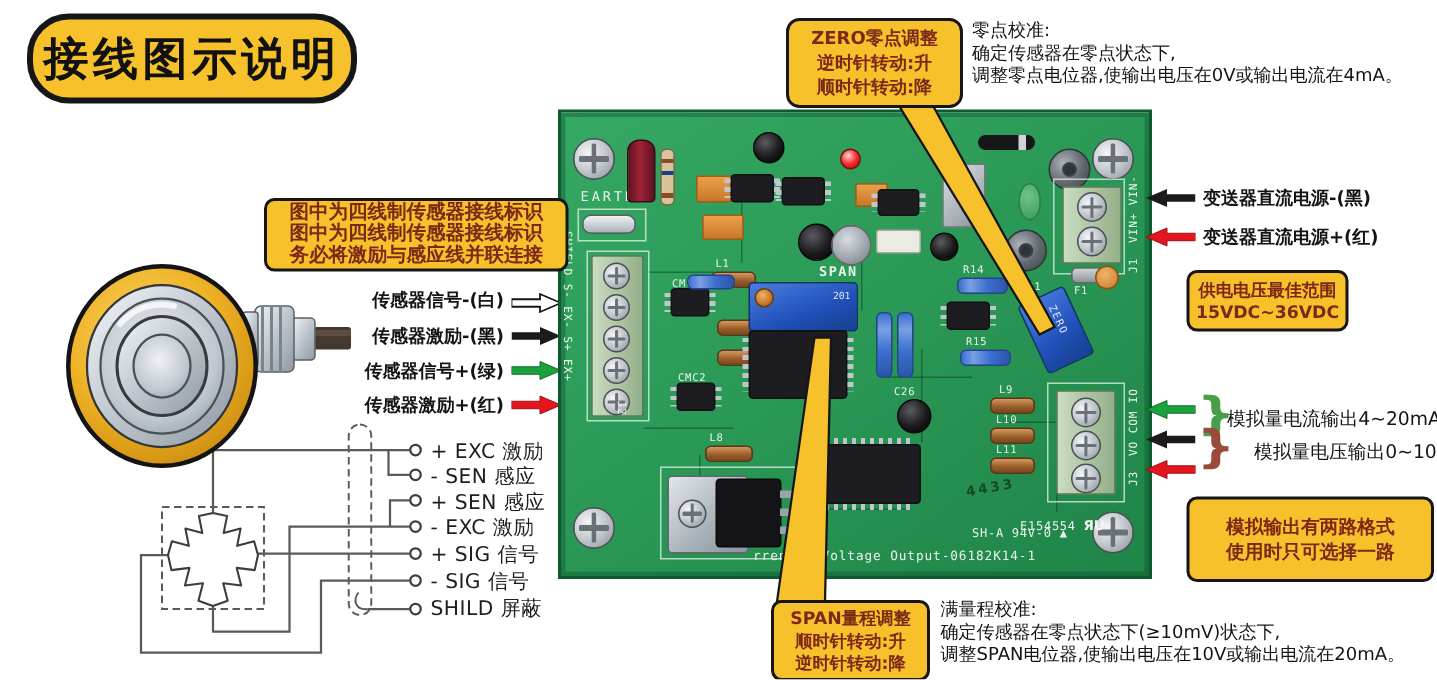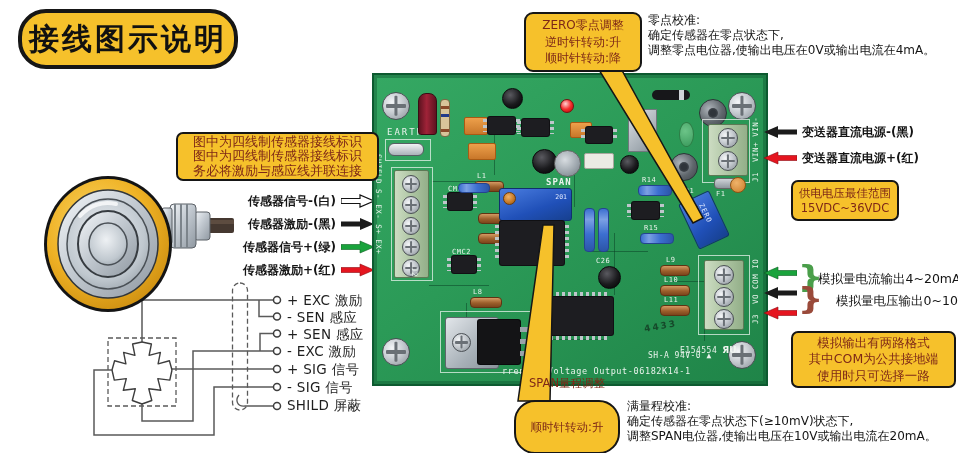--- a/index.html
+++ b/index.html
@@ -1,21 +1,21 @@
 <!DOCTYPE html>
 <html><head>
 <meta charset="utf-8">
 <style>
   html,body{margin:0;padding:0;background:#fff;}
   .page{position:relative;width:958px;height:453px;background:#ffffff;overflow:hidden;
         font-family:"DejaVu Sans","Liberation Sans",sans-serif;}
   .abs{position:absolute;}
   
   .ybox{position:absolute;background:#F6C12B;border:2px solid #161616;border-radius:7px;
-        color:#7E2817;font-weight:normal;text-align:center;z-index:4;
+        color:#7E2817;font-weight:bold;text-align:center;z-index:4;
         display:flex;flex-direction:column;justify-content:center;}
   .ybox div{white-space:nowrap;}
   .title-badge{position:absolute;left:18px;top:9px;width:212px;height:52px;background:#F6C12B;
         border:4px solid #161616;border-radius:28px;display:flex;align-items:center;justify-content:center;
         font-size:30px;font-weight:bold;color:#111;letter-spacing:3px;z-index:4;}
   
   .note-line{position:absolute;font-size:12px;color:#141414;line-height:15.5px;white-space:nowrap;}
   .wire-label{position:absolute;font-size:12px;font-weight:600;color:#141414;white-space:nowrap;}
   .out-label{position:absolute;font-size:12.5px;color:#141414;white-space:nowrap;}
   .brace{position:absolute;font-size:30px;font-weight:bold;transform:scaleX(1.2);z-index:2;}
@@ -112,21 +112,21 @@
     <ellipse cx="72" cy="76" rx="19" ry="21" fill="url(#steel2)" stroke="#4a5056" stroke-width="1.5"></ellipse>
     <path d="M44,48 a38,42 0 0 1 36,-12" stroke="#ffffff" stroke-opacity=".75" stroke-width="4" fill="none" stroke-linecap="round"></path>
   </svg>
 
   <div class="ybox" style="left:176px;top:132px;width:199px;height:45px;font-size:13px;line-height:14.5px;">
     <div>图中为四线制传感器接线标识</div>
     <div>图中为四线制传感器接线标识</div>
     <div>务必将激励与感应线并联连接</div>
   </div>
 
-  <div class="sensor-row" style="top:193px;">
+  <div class="sensor-row" style="top:193px;align-items:flex-end;">
     <span>传感器信号-(白)</span>
     <svg width="34" height="14" viewBox="0 0 34 14">
       <polygon points="0,4.5 19,4.5 19,1 33,7 19,13 19,9.5 0,9.5" fill="#FFFFFF" stroke="#141414" stroke-width="1.2"></polygon>
       </svg>
   </div>
   <div class="sensor-row" style="top:216px;">
     <span>传感器激励-(黑)</span>
     <svg width="34" height="14" viewBox="0 0 34 14">
       <polygon points="0,4.5 19,4.5 19,1 33,7 19,13 19,9.5 0,9.5" fill="#1B1B1B"></polygon>
       </svg>
@@ -371,25 +371,24 @@
   <svg class="abs" style="left:763px;top:306px;z-index:2;" width="34" height="14" viewBox="0 0 34 14">
     <polygon points="34,4.5 15,4.5 15,1 1,7 15,13 15,9.5 34,9.5" fill="#E5151F" stroke="#8d0a10" stroke-width=".6"></polygon>
     </svg>
   <div class="brace" style="left:800px;top:259px;color:#4A9E4A;">}</div>
   <div class="brace" style="left:800px;top:281px;color:#9A4A3A;">}</div>
   <div class="out-label" style="left:818px;top:271px;">模拟量电流输出4~20mA</div>
   <div class="out-label" style="left:836px;top:293px;">模拟量电压输出0~10V</div>
 
   <div class="ybox" style="left:791px;top:331px;width:161px;height:53px;font-size:12.5px;line-height:16.5px;">
     <div>模拟输出有两路格式</div>
-    <div>其中COM为公共接地端</div>
     <div>使用时只可选择一路</div>
   </div>
 
-  <div class="ybox" style="left:514px;top:400px;width:102px;height:50px;font-size:11.5px;line-height:15px;border-radius:21px;gap:29px;">
+  <div class="ybox" style="left:514px;top:400px;width:102px;height:50px;font-size:11.5px;line-height:15px;border-radius:7px;">
     <div>SPAN量程调整</div>
     <div>顺时针转动:升</div>
     <div>逆时针转动:降</div>
   </div>
 
   <div class="note-line" style="left:627px;top:399px;">满量程校准:</div>
   <div class="note-line" style="left:627px;top:414px;">确定传感器在零点状态下(≥10mV)状态下,</div>
   <div class="note-line" style="left:627px;top:429px;">调整SPAN电位器,使输出电压在10V或输出电流在20mA。</div>
 
 </div>

